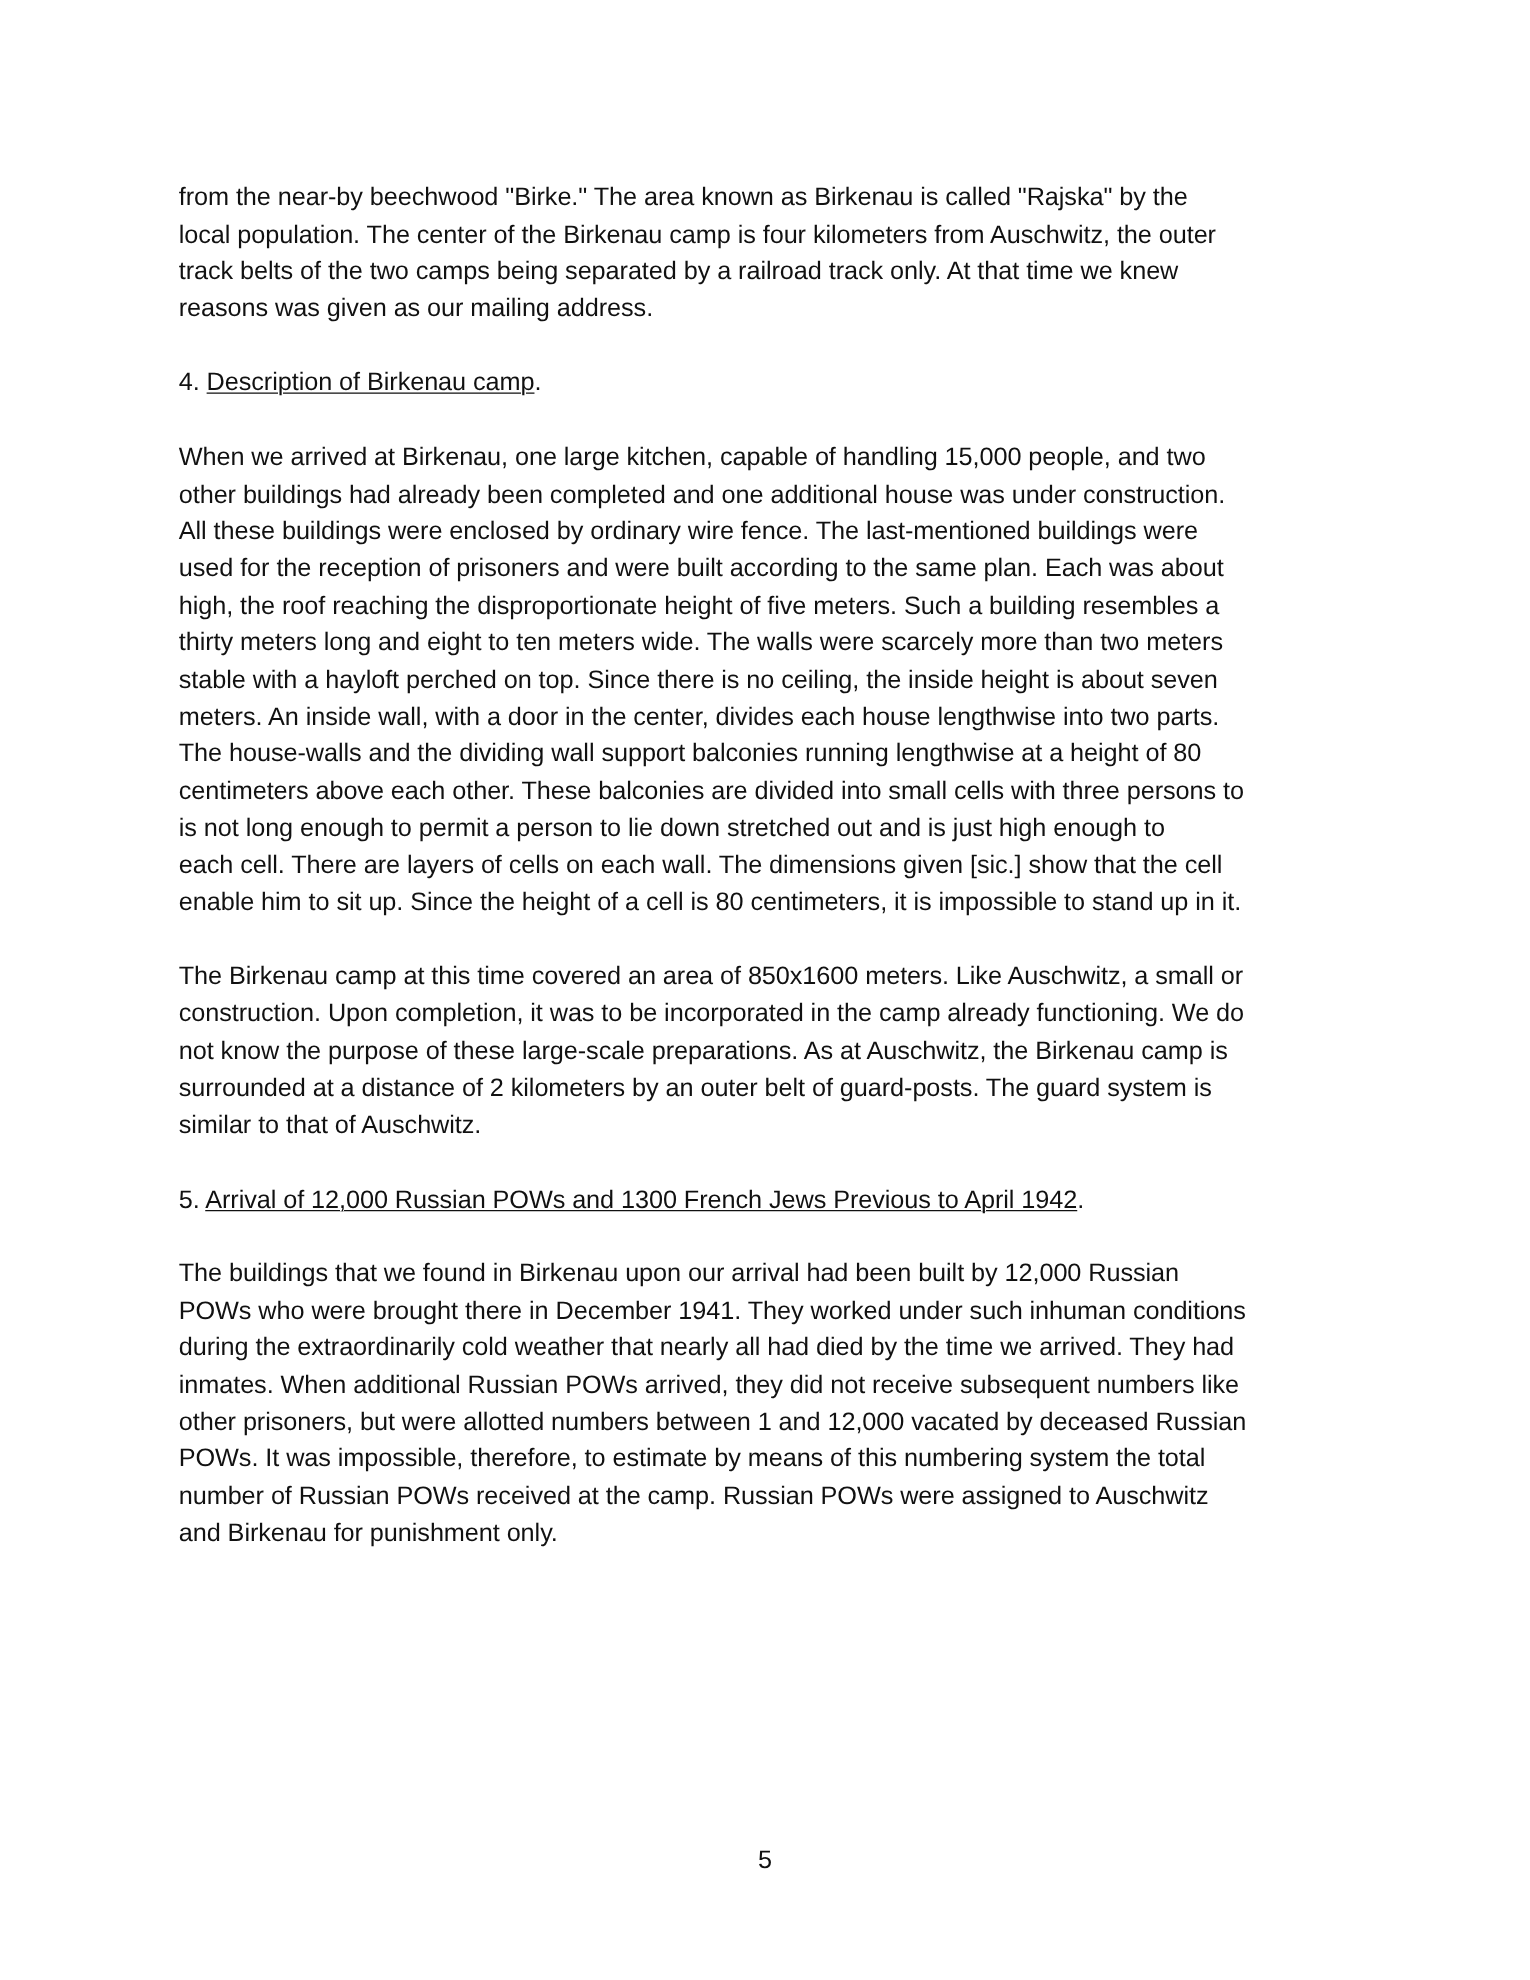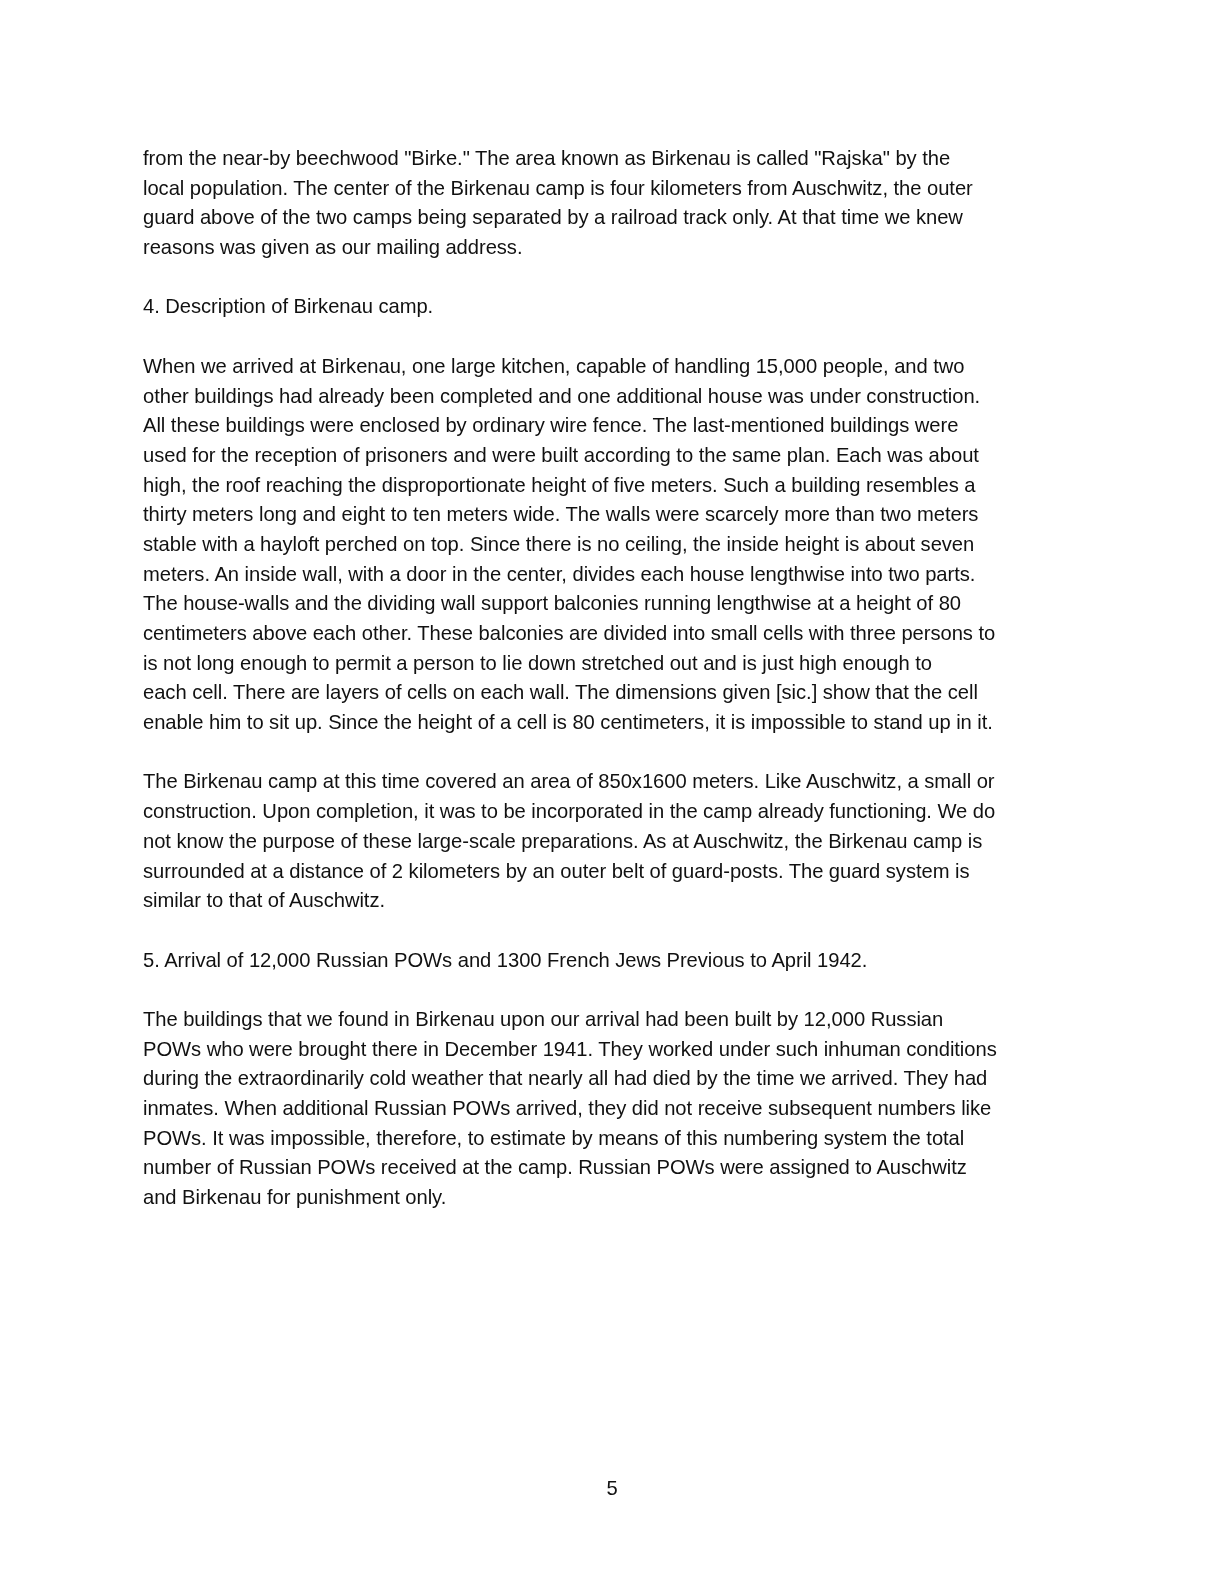--- a/index.html
+++ b/index.html
@@ -27,20 +27,21 @@
     .line {
       display: block;
       white-space: nowrap;
       height: 29.7px;
     }
     .blank {
       display: block;
       height: 29.7px;
     }
     .u {
+      text-decoration: underline;
       text-underline-offset: 2px;
       text-decoration-thickness: 1px;
     }
     .page-number {
       position: absolute;
       left: 0;
       width: 1224px;
       top: 1474px;
       text-align: center;
       font-size: 20.2px;
@@ -48,21 +49,21 @@
     }
   </style>
 </head>
 <body>
 
 <div class="page">
 
   <div id="intro">
       <span class="line">from the near-by beechwood "Birke." The area known as Birkenau is called "Rajska" by the</span>
       <span class="line">local population. The center of the Birkenau camp is four kilometers from Auschwitz, the outer</span>
-      <span class="line">guard above of the two camps being separated by a railroad track only. At that time we knew</span>
+      <span class="line">track belts of the two camps being separated by a railroad track only. At that time we knew</span>
       <span class="line">reasons was given as our mailing address.</span>
     </div>
 
   <span class="blank"></span>
 
   <div class="line">
     <span>4. </span><span class="u">Description of Birkenau camp</span><span>.</span>
   </div>
 
   <span class="blank"></span>
@@ -99,20 +100,21 @@
     <span>5. </span><span class="u">Arrival of 12,000 Russian POWs and 1300 French Jews Previous to April 1942</span><span>.</span>
   </div>
 
   <span class="blank"></span>
 
   <div id="s5p1">
       <span class="line">The buildings that we found in Birkenau upon our arrival had been built by 12,000 Russian</span>
       <span class="line">POWs who were brought there in December 1941. They worked under such inhuman conditions</span>
       <span class="line">during the extraordinarily cold weather that nearly all had died by the time we arrived. They had</span>
       <span class="line">inmates. When additional Russian POWs arrived, they did not receive subsequent numbers like</span>
+      <span class="line">other prisoners, but were allotted numbers between 1 and 12,000 vacated by deceased Russian</span>
       <span class="line">POWs. It was impossible, therefore, to estimate by means of this numbering system the total</span>
       <span class="line">number of Russian POWs received at the camp. Russian POWs were assigned to Auschwitz</span>
       <span class="line">and Birkenau for punishment only.</span>
     </div>
 
 </div>
 
 <div class="page-number">5</div>
 
 </body></html>

